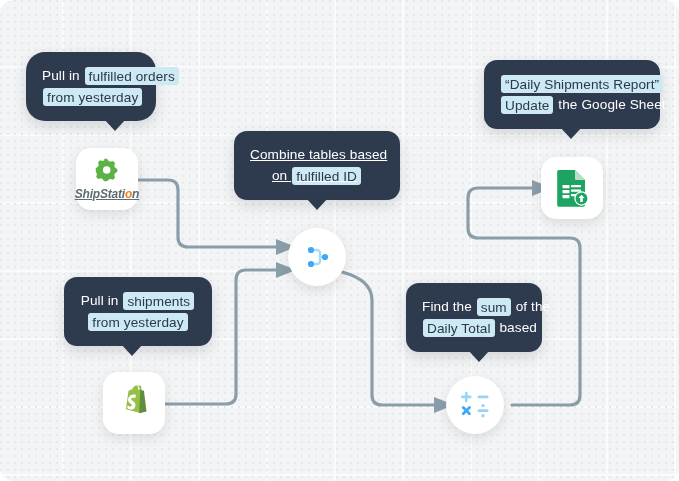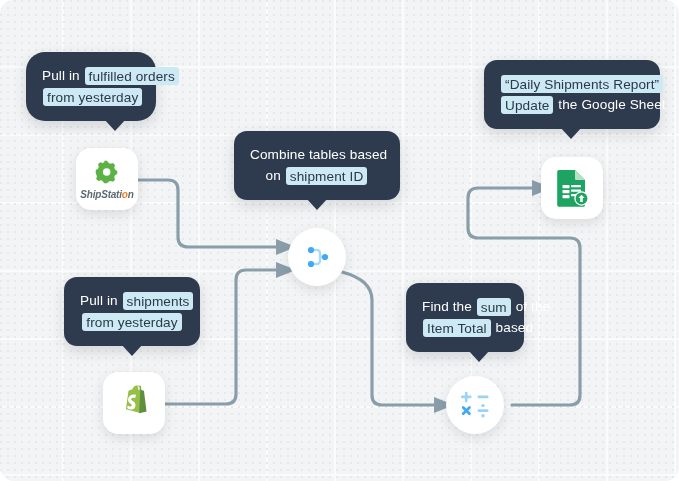--- a/index.html
+++ b/index.html
@@ -40,22 +40,22 @@
       padding:1.5px 4px;margin:0 1px;}
 
   
   .node{position:absolute;background:#ffffff;
         box-shadow:0 4px 12px rgba(45,55,70,.13);
         display:flex;align-items:center;justify-content:center;}
   .node.square{border-radius:15px;}
   .node.round{border-radius:50%;}
 
   .ship-wrap{display:flex;flex-direction:column;align-items:center;gap:4px;}
-  .ship-name{font-size:10px;font-weight:bold;font-style:italic;
-             color:#5c6b72;letter-spacing:-.2px;}
+  .ship-name{font-size:12px;font-weight:bold;font-style:italic;
+             color:#5c6b72;letter-spacing:-.2px;text-decoration:underline;}
   .ship-name .o{color:#ef8023;}
 </style>
 </head>
 <body>
 
 <div id="canvas">
 
   <svg class="wires" viewBox="0 0 679 481">
 
     <path class="wire" d="M138,180 H168 Q178,180 178,190 V237 Q178,247 188,247 H278"></path>
@@ -70,41 +70,41 @@
     <path class="wire" d="M512,405 H570 Q580,405 580,395 V248 Q580,238 570,238 H478 Q468,238 468,228 V198 Q468,188 478,188 H534"></path>
     <polygon class="arrowhead" points="532,180 552,188 532,196"></polygon>
   </svg>
 
   <div class="callout" style="left:26px;top:52px;width:130px;border-radius:19px;">
     <span class="ln"><span>Pull in </span><span class="hl">fulfilled orders</span></span>
     <span class="ln"><span class="hl">from yesterday</span></span>
     <span class="tail" style="left:78px;"></span>
   </div>
 
-  <div class="callout" style="left:234px;top:131px;width:166px;">
+  <div class="callout" style="left:234px;top:131px;width:166px;text-decoration:underline;">
     <span class="ln"><span>Combine tables based</span></span>
-    <span class="ln"><span>on </span><span class="hl">shipment ID</span></span>
+    <span class="ln"><span>on </span><span class="hl">fulfilled ID</span></span>
     <span class="tail" style="left:72px;"></span>
   </div>
 
   <div class="callout" style="left:484px;top:60px;width:176px;">
     <span class="ln"><span class="hl">“Daily Shipments Report”</span></span>
     <span class="ln"><span class="hl">Update</span><span> the Google Sheet</span></span>
     <span class="tail" style="left:76px;"></span>
   </div>
 
-  <div class="callout" style="left:64px;top:277px;width:136px;">
+  <div class="callout" style="left:64px;top:277px;width:148px;">
     <span class="ln"><span>Pull in </span><span class="hl">shipments</span></span>
     <span class="ln"><span class="hl">from yesterday</span></span>
     <span class="tail" style="left:57px;"></span>
   </div>
 
-  <div class="callout" style="left:406px;top:283px;width:118px;">
+  <div class="callout" style="left:406px;top:283px;width:136px;">
     <span class="ln"><span>Find the </span><span class="hl">sum</span><span> of the</span></span>
-    <span class="ln"><span class="hl">Item Total</span><span> based</span></span>
+    <span class="ln"><span class="hl">Daily Total</span><span> based</span></span>
     <span class="tail" style="left:62px;"></span>
   </div>
 
   <div class="node square" style="left:76px;top:148px;width:62px;height:62px;">
     <div class="ship-wrap">
       <svg width="26" height="26" viewBox="0 0 24 24">
         <path fill="#5bb245" d="M12 1.6l1.5 2.2a8.5 8.5 0 0 1 1.5.6l2.5-.7 1.9 1.9-.7 2.5c.25.47.45.97.6 1.5l2.2 1.5v2.6l-2.2 1.5a8.5 8.5 0 0 1-.6 1.5l.7 2.5-1.9 1.9-2.5-.7c-.47.25-.97.45-1.5.6L12 22.4h-2.6l-1.5-2.2a8.5 8.5 0 0 1-1.5-.6l-2.5.7-1.9-1.9.7-2.5a8.5 8.5 0 0 1-.6-1.5L1.6 12.9v-2.6l2.2-1.5c.15-.53.35-1.03.6-1.5l-.7-2.5 1.9-1.9 2.5.7c.47-.25.97-.45 1.5-.6L9.4 1.6z"></path>
         <circle cx="11.7" cy="12" r="3.5" fill="#ffffff"></circle>
       </svg>
       <div class="ship-name"><span>ShipStati</span><span class="o">o</span><span>n</span></div>

